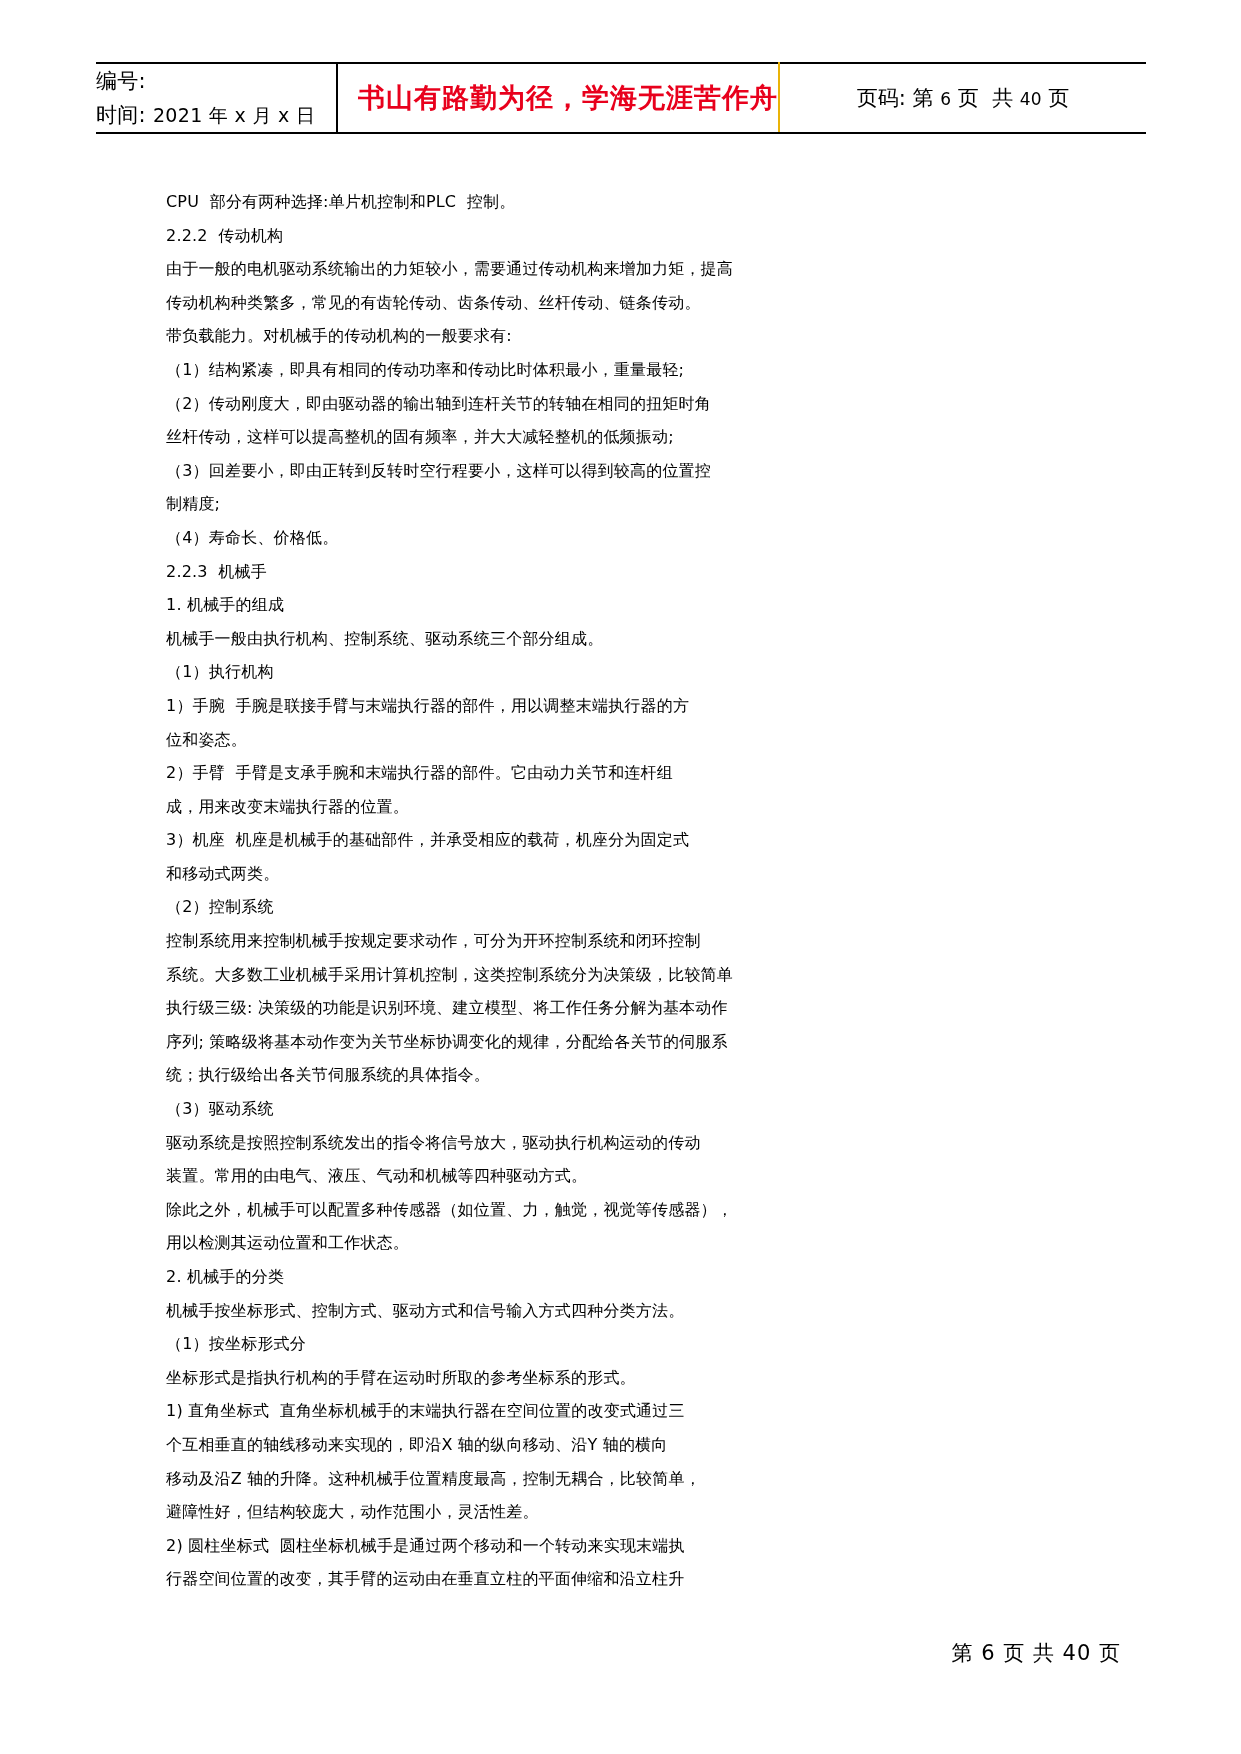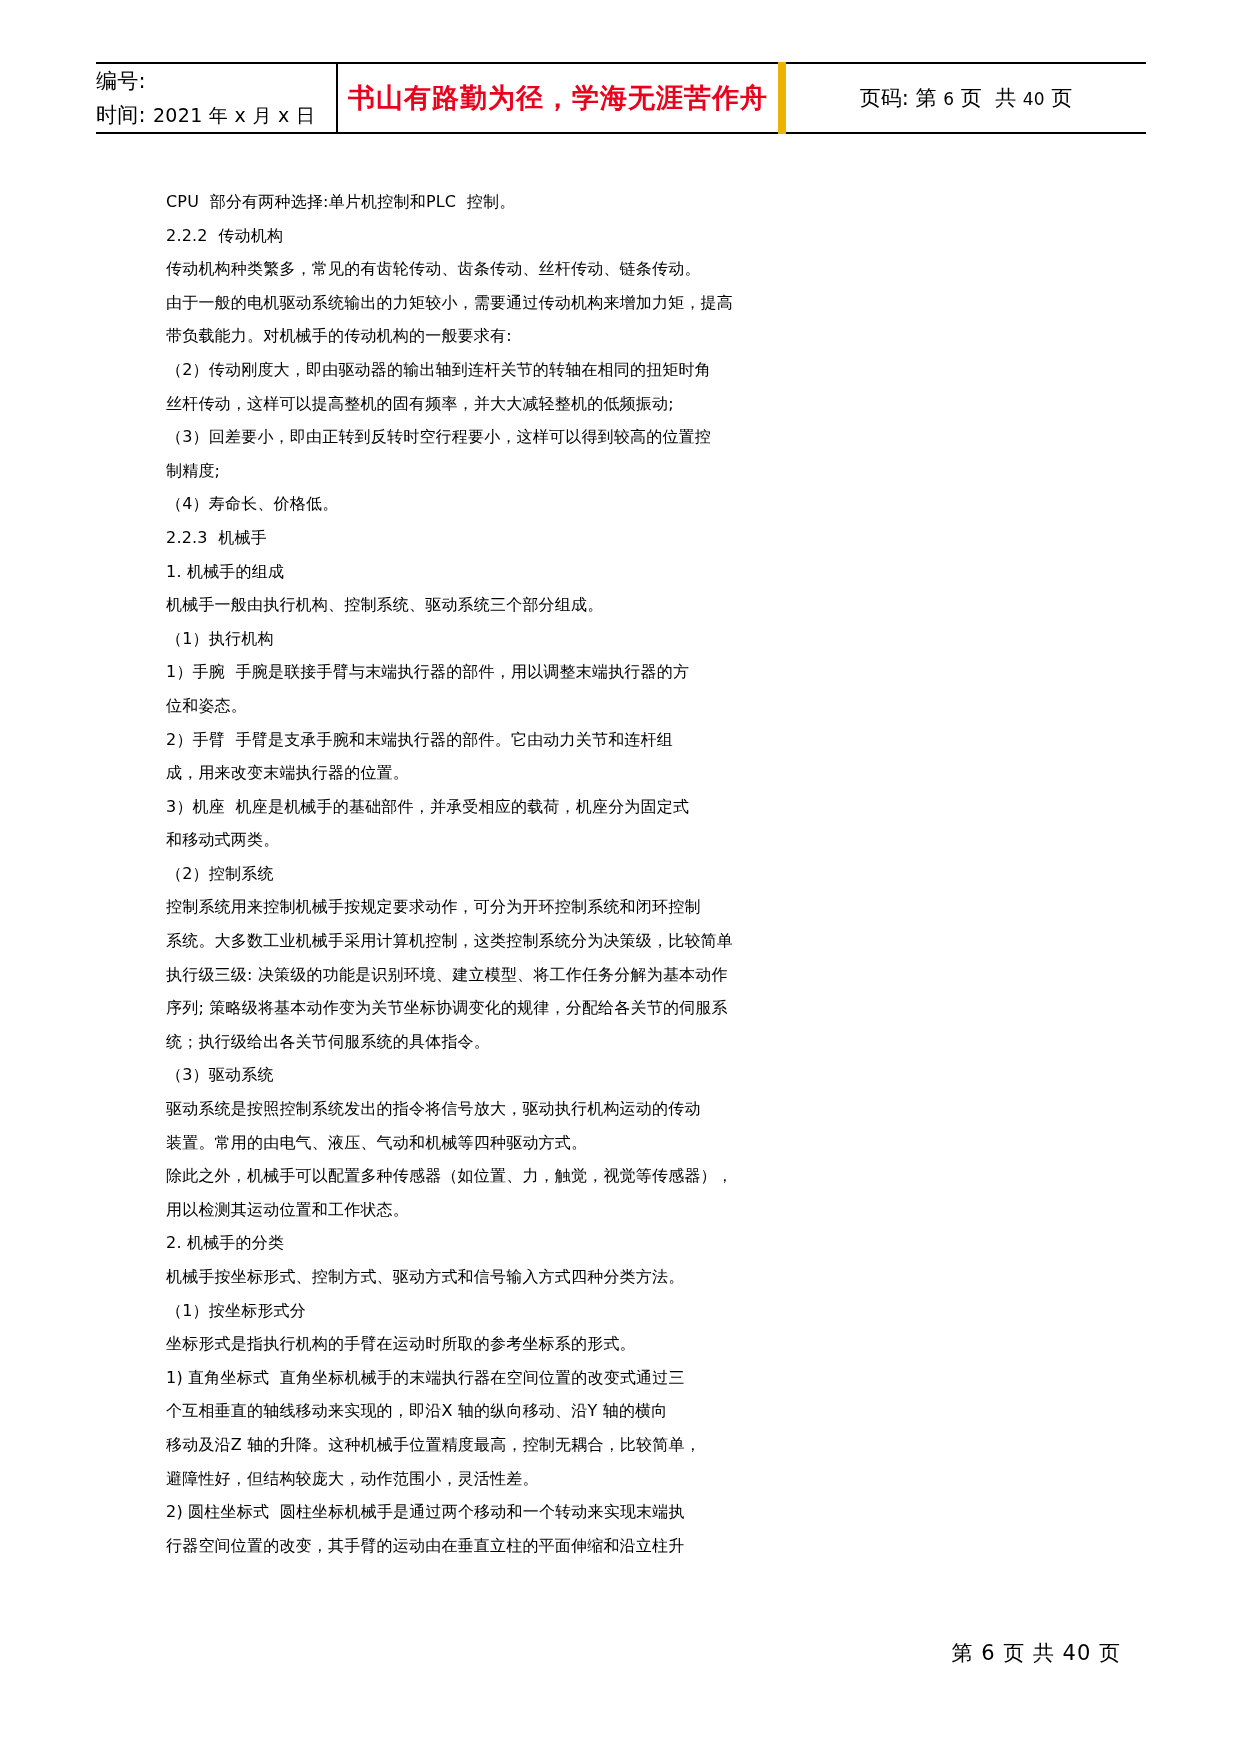--- a/index.html
+++ b/index.html
@@ -41,22 +41,22 @@
     padding: 0;
     vertical-align: middle;
   }
   td.cell-left {
     width: 240px;
     padding: 6px 0 6px 8px;
     border-right: 2px solid #000;
   }
   td.cell-mid {
     width: 440px;
-    text-align: center;
-    border-right: 8px solid #eab308;
+    text-align: right;
+    border-right: 2px solid #eab308;
     padding: 6px 0;
   }
   td.cell-right {
     padding: 6px 0 6px 12px;
     text-align: center;
   }
   .hdr-line {
     font-size: 21px;
     line-height: 34px;
     letter-spacing: 0.3px;
@@ -129,23 +129,24 @@
           <span class="pagelabel"><span>页码:</span> <span>第</span> <span class="small">6</span> <span>页</span>&nbsp; <span>共</span> <span class="small">40</span> <span>页</span></span>
         </td>
       </tr>
     </tbody>
       </table>
   </div>
 
   <div class="body-wrap">
     <div class="line">CPU  部分有两种选择:单片机控制和PLC  控制。</div>
     <div class="line">2.2.2  传动机构</div>
+    <div class="line">由于一般的电机驱动系统输出的力矩较小，需要通过传动机构来增加力矩，提高</div>
     <div class="line">传动机构种类繁多，常见的有齿轮传动、齿条传动、丝杆传动、链条传动。</div>
-    <div class="line">由于一般的电机驱动系统输出的力矩较小，需要通过传动机构来增加力矩，提高</div>
     <div class="line">带负载能力。对机械手的传动机构的一般要求有:</div>
+    <div class="line">（1）结构紧凑，即具有相同的传动功率和传动比时体积最小，重量最轻;</div>
     <div class="line">（2）传动刚度大，即由驱动器的输出轴到连杆关节的转轴在相同的扭矩时角</div>
     <div class="line">丝杆传动，这样可以提高整机的固有频率，并大大减轻整机的低频振动;</div>
     <div class="line">（3）回差要小，即由正转到反转时空行程要小，这样可以得到较高的位置控</div>
     <div class="line">制精度;</div>
     <div class="line">（4）寿命长、价格低。</div>
     <div class="line">2.2.3  机械手</div>
     <div class="line">1. 机械手的组成</div>
     <div class="line">机械手一般由执行机构、控制系统、驱动系统三个部分组成。</div>
     <div class="line">（1）执行机构</div>
     <div class="line">1）手腕  手腕是联接手臂与末端执行器的部件，用以调整末端执行器的方</div>

